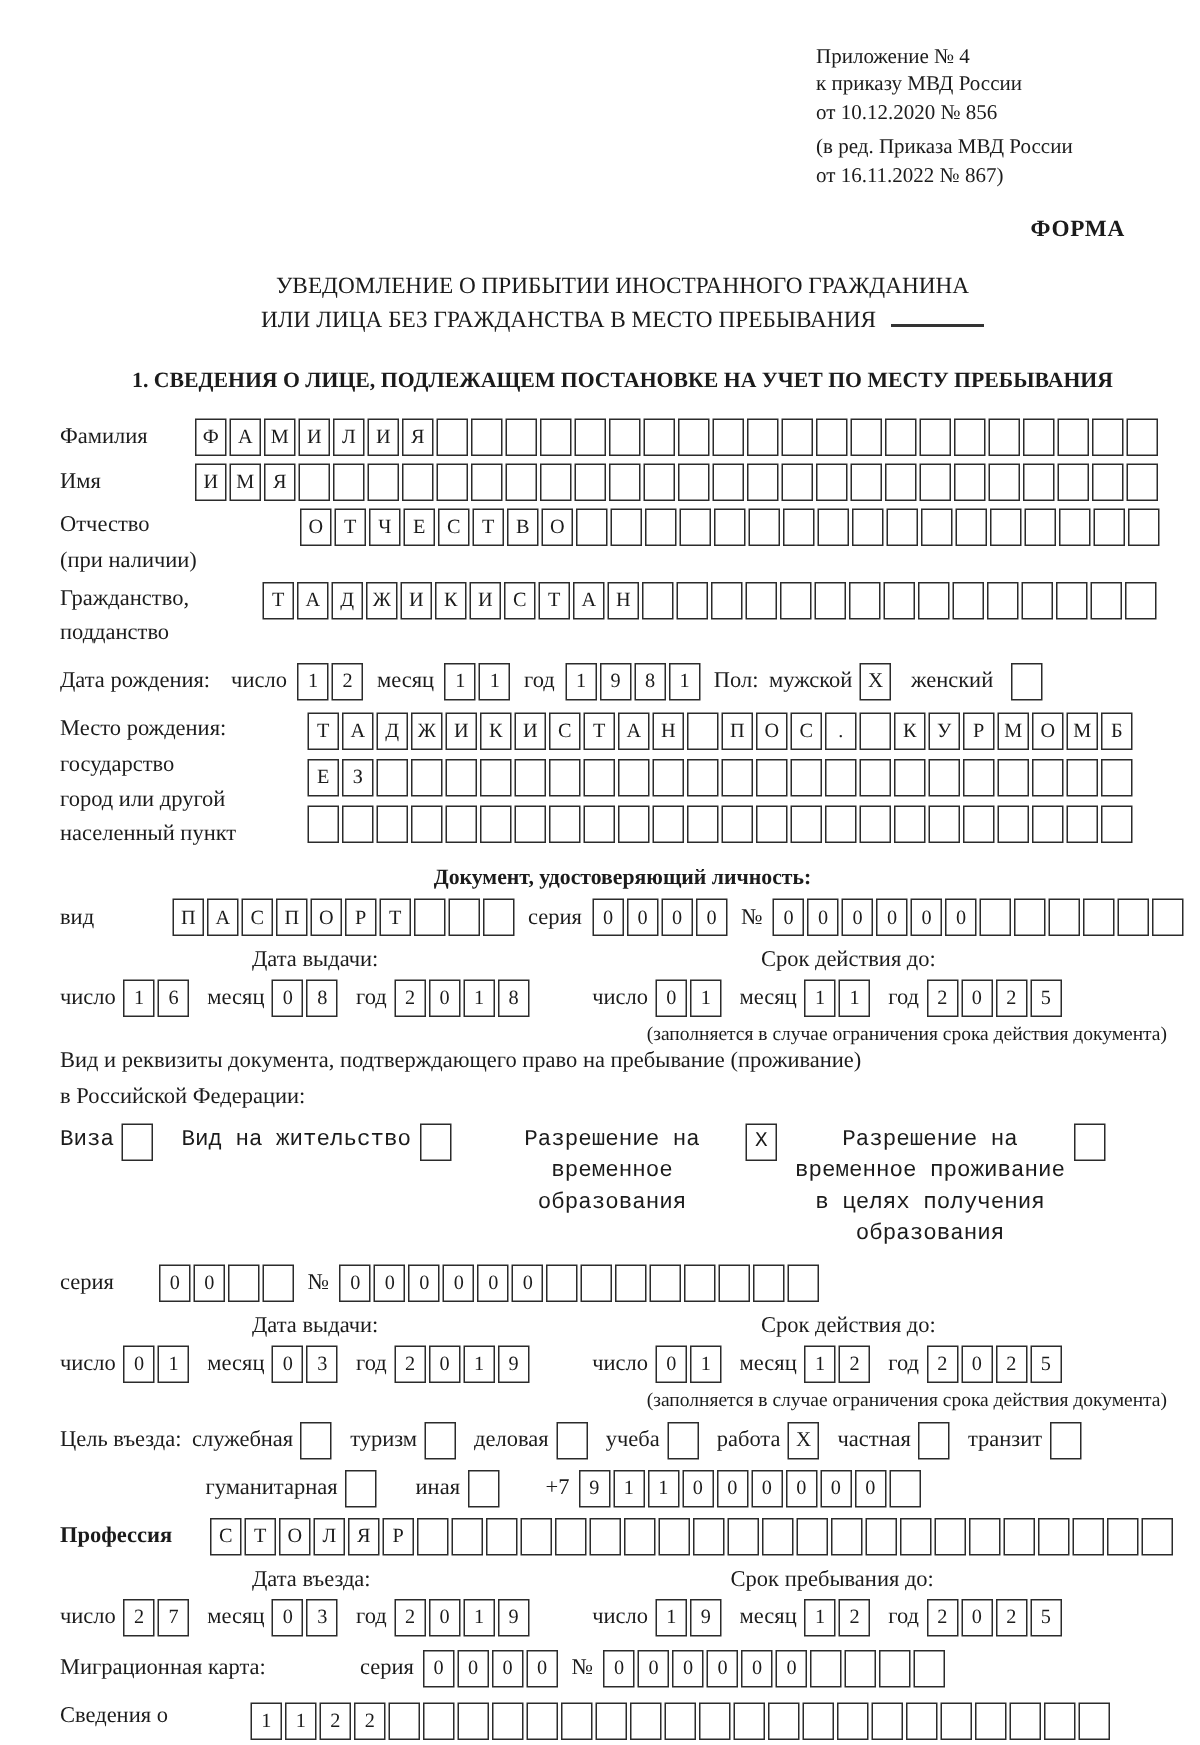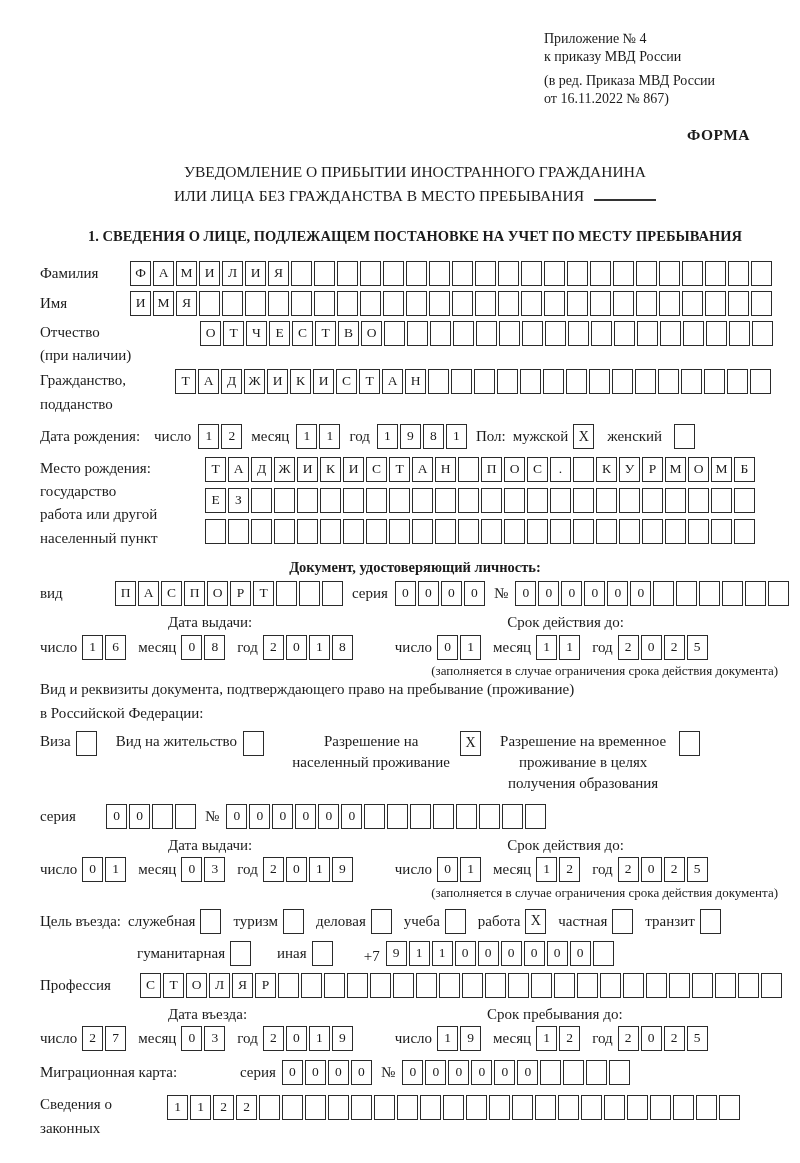--- a/index.html
+++ b/index.html
@@ -18,21 +18,21 @@
 
   
   .title{font-weight:normal;text-align:center;font-size:15.5px;margin-top:16px;line-height:1.5;}
   .title-blank{display:inline-block;width:62px;border-bottom:2px solid #333;height:14px;margin-left:10px;}
   .sect-heading{font-weight:bold;font-size:14.5px;text-align:center;margin-top:20px;}
 
   
   .frow{display:flex;align-items:center;margin-top:5px;flex-wrap:nowrap;}
   .frow.top{align-items:flex-start;}
   .flabel{flex:none;}
-  .w90{width:90px;}.w100{width:100px;}.w135{width:135px;}.w160{width:160px;}.w165{width:165px;}.w75{width:75px;}
+  .w90{width:90px;}.w100{width:100px;font-weight:bold;}.w135{width:135px;}.w160{width:160px;}.w165{width:165px;}.w75{width:75px;}
   .label-col{flex:none;}
   .label-col span{display:block;line-height:1.55;}
 
   
   .cells{display:flex;flex:none;}
   .cell{
     box-sizing:border-box;flex:none;width:21px;height:25px;margin-right:2px;
     border:1.6px solid #2b2b2b;display:inline-flex;align-items:center;justify-content:center;
     font-size:13.5px;background:#fff;
   }
@@ -53,39 +53,40 @@
   .dh-left{margin-left:128px;}
   .dh-right{margin-left:255px;}
   .dh3-right{margin-left:240px;}
   .dgroup{display:flex;align-items:center;flex:none;}
   .dgroup .dl{flex:none;margin-right:5px;}
   .dgroup .dl.mid{margin-left:10px;}
   .dgroup.right{margin-left:40px;}
   .small-note{font-size:13px;text-align:right;margin-top:3px;padding-right:12px;}
 
   
-  .visa-row{margin-top:8px;}
+  .visa-row{margin-top:8px;font-family:Liberation Mono, monospace;}
   .visa-opt{display:flex;align-items:flex-start;flex:none;}
   .visa-opt .txt{text-align:center;line-height:1.4;}
   .txt-158{width:168px;}
   .txt-178{width:182px;}
   .ml6{margin-left:6px;}.ml14{margin-left:14px;}.ml18{margin-left:18px;}.ml26{margin-left:26px;}
 
   .opt{display:flex;align-items:center;flex:none;}
   .opt .olbl{margin-left:7px;}
-  .purpose2{margin-left:90px;align-items:flex-end;}
+  .purpose2{margin-left:90px;}
 </style>
 </head>
 <body>
 
 <div class="page">
 
   <div class="hdr-block">
     <span class="hline">Приложение № 4</span>
     <span class="hline">к приказу МВД России</span>
+    <span class="hline">от 10.12.2020 № 856</span>
     <span class="hline gap">(в ред. Приказа МВД России</span>
     <span class="hline">от 16.11.2022 № 867)</span>
   </div>
   <div class="forma">ФОРМА</div>
 
   <div class="title">
     <div>УВЕДОМЛЕНИЕ О ПРИБЫТИИ ИНОСТРАННОГО ГРАЖДАНИНА</div>
     <div><span>ИЛИ ЛИЦА БЕЗ ГРАЖДАНСТВА В МЕСТО ПРЕБЫВАНИЯ</span><span class="title-blank"></span></div>
   </div>
 
@@ -251,21 +252,21 @@
     <span>мужской</span>
     <span class="checkbox">X</span>
     <span style="margin-left:8px;">женский</span>
     <span class="checkbox" style="margin-left:12px;"></span>
   </div>
 
   <div class="frow top" style="margin-top:8px;">
     <div class="label-col w165">
       <span>Место рождения:</span>
       <span>государство</span>
-      <span>работа или другой</span>
+      <span>город или другой</span>
       <span>населенный пункт</span>
     </div>
     <div class="cells-col">
       <div class="cells">
           <span class="cell">Т</span>
           <span class="cell">А</span>
           <span class="cell">Д</span>
           <span class="cell">Ж</span>
           <span class="cell">И</span>
           <span class="cell">К</span>
@@ -435,21 +436,21 @@
   <div class="frow top visa-row">
     <span class="visa-opt">
       <span class="txt">Виза</span>
       <span class="checkbox"></span>
     </span>
     <span class="visa-opt ml14">
       <span class="txt">Вид на жительство</span>
       <span class="checkbox ml6"></span>
     </span>
     <span class="visa-opt ml18">
-      <span class="txt txt-158">Разрешение на населенный проживание</span>
+      <span class="txt txt-158">Разрешение на временное образования</span>
       <span class="checkbox">X</span>
     </span>
     <span class="visa-opt ml6">
       <span class="txt txt-178">Разрешение на временное проживание в целях получения образования</span>
       <span class="checkbox"></span>
     </span>
   </div>
 
   <div class="frow" style="margin-top:10px;">
     <span class="flabel" style="width:66px;">серия</span>

